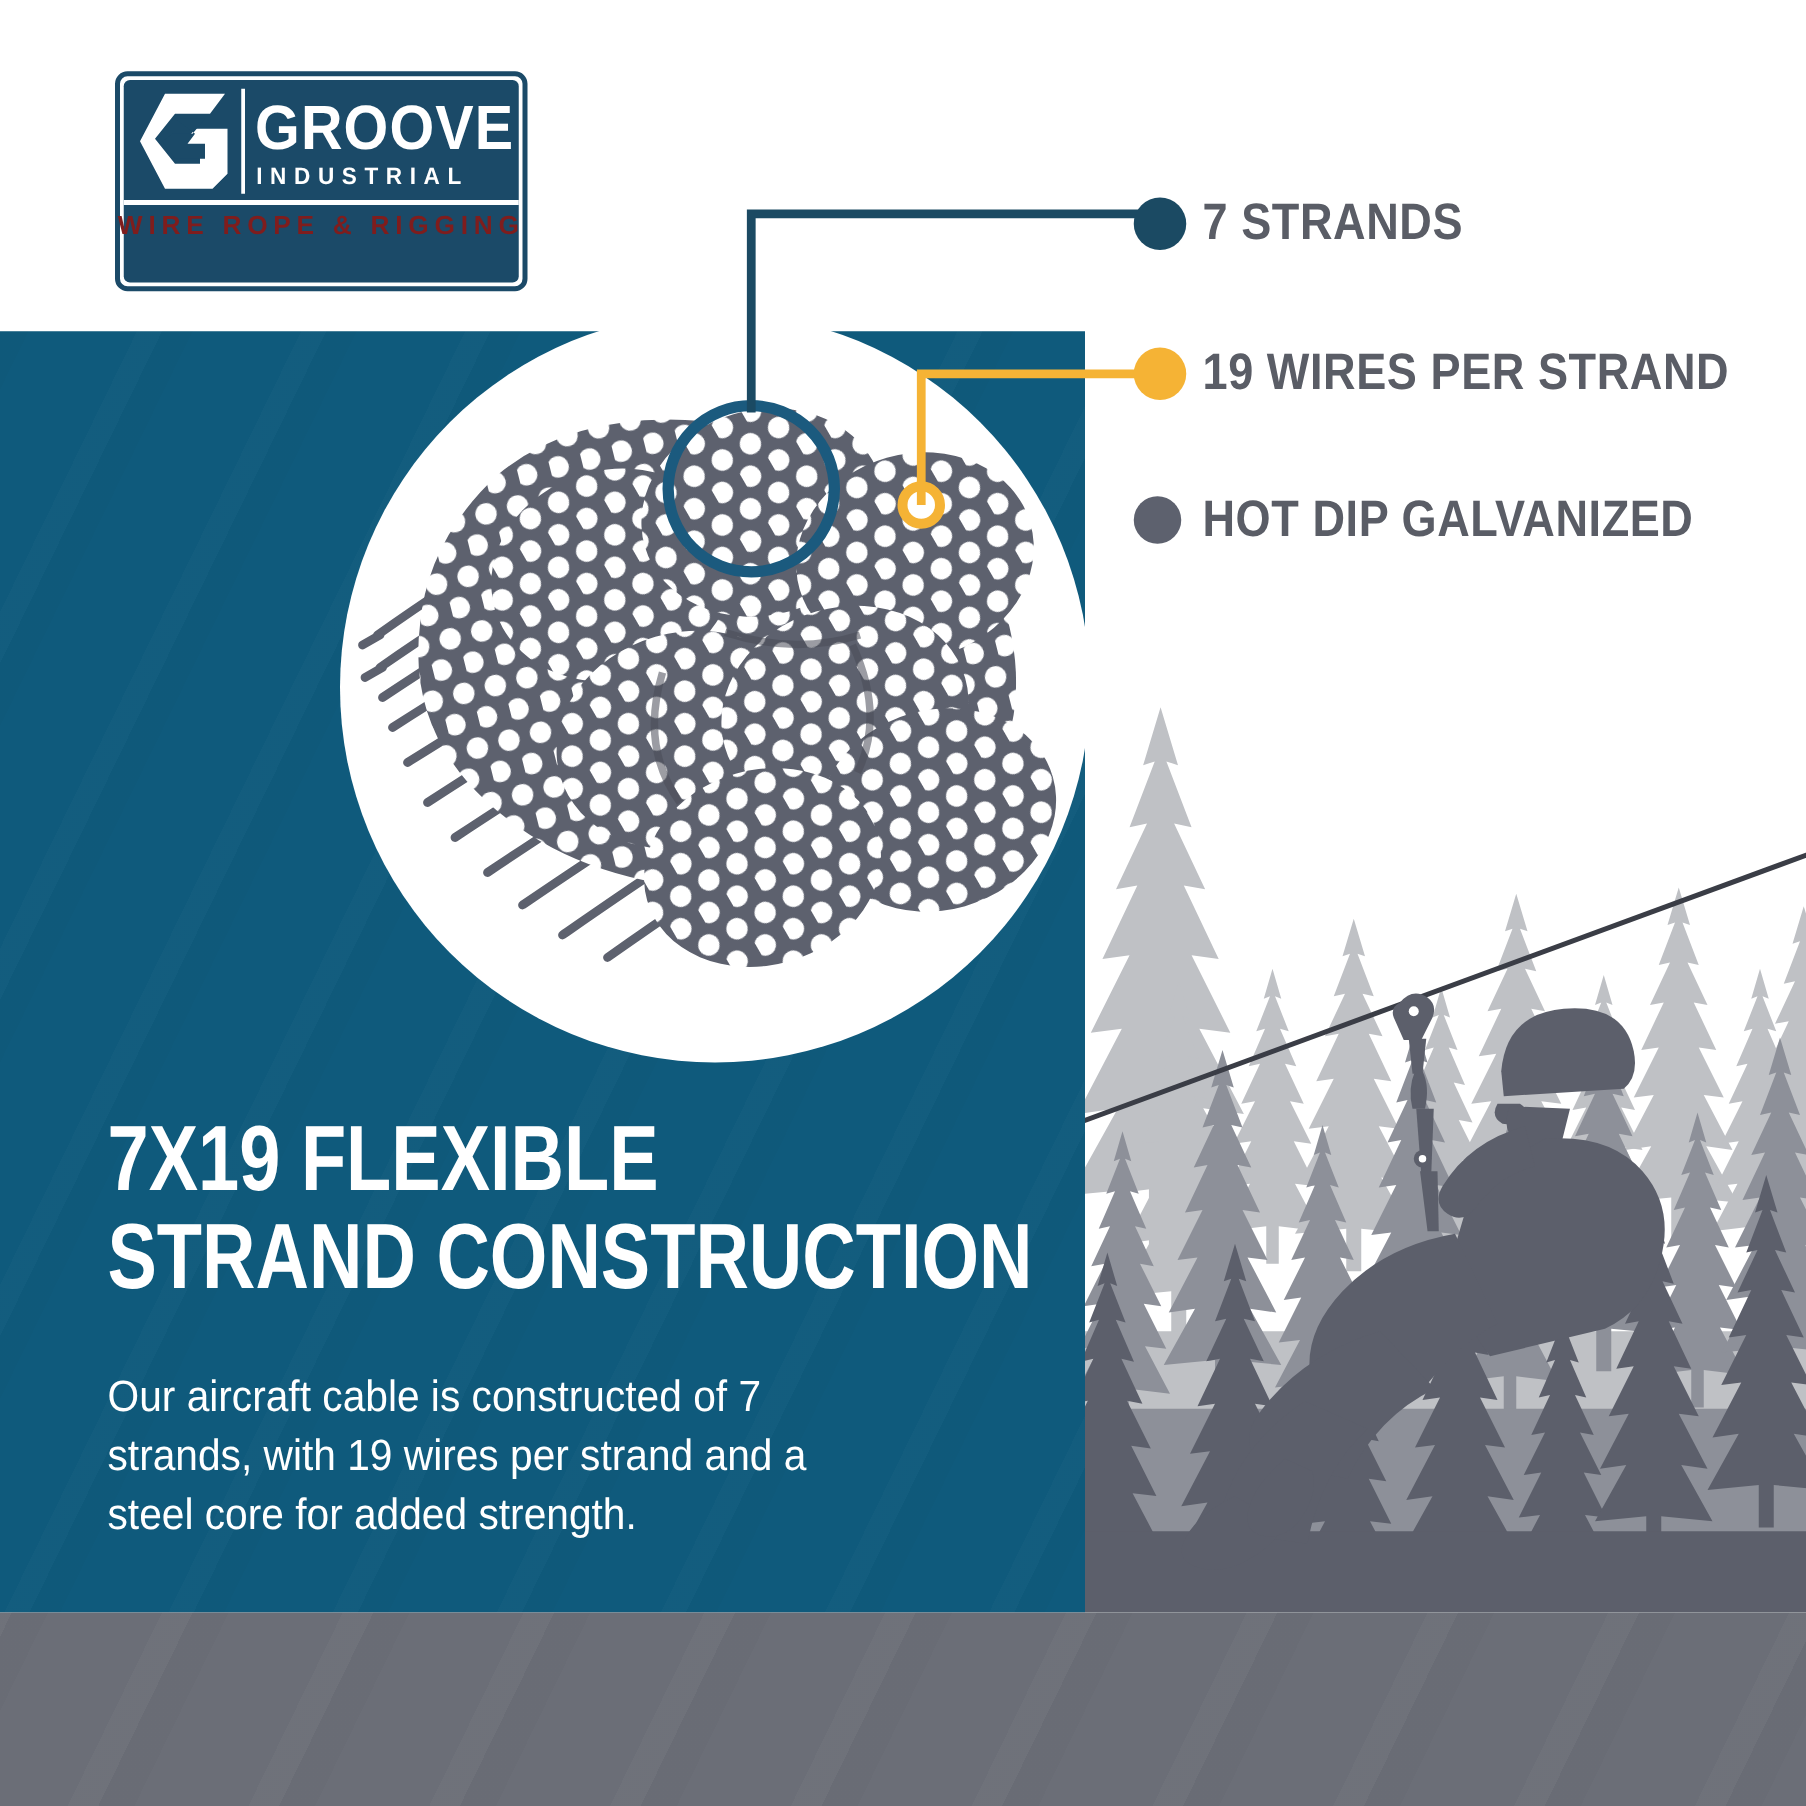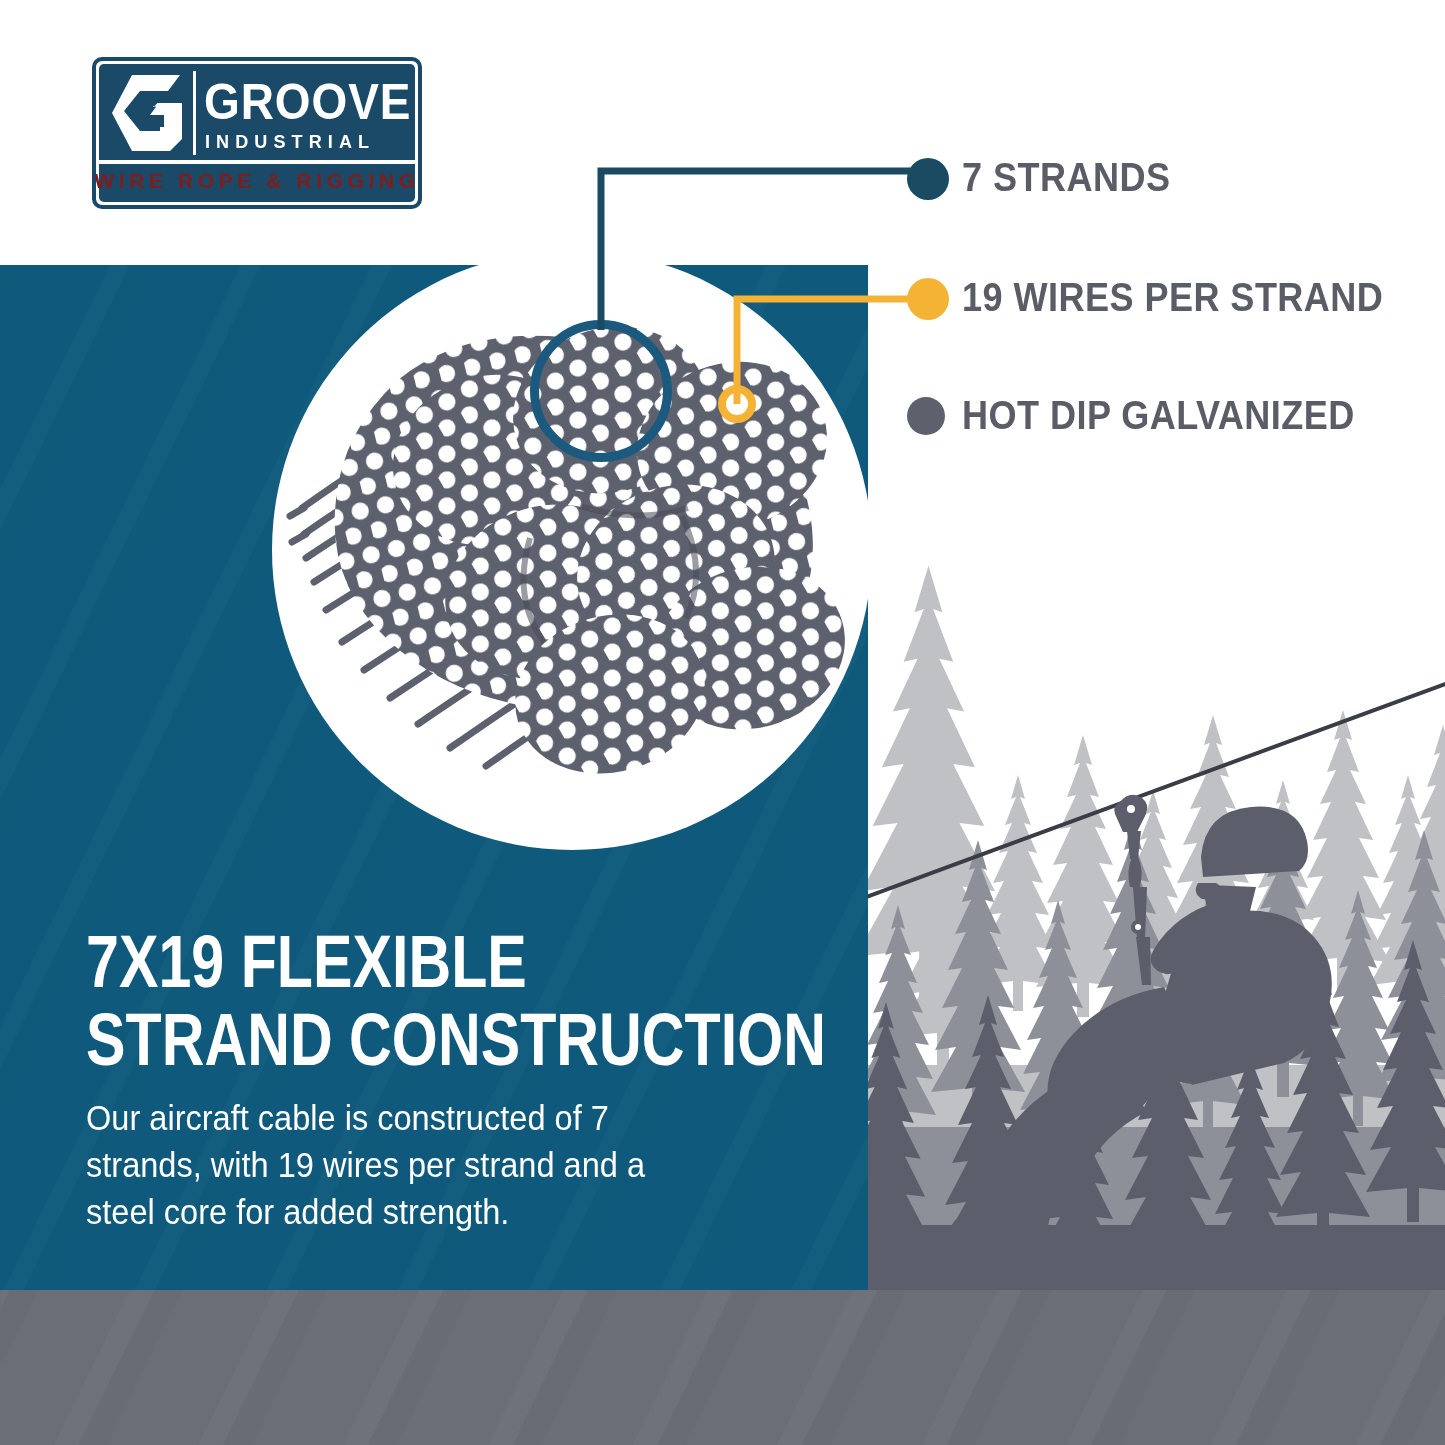--- a/index.html
+++ b/index.html
@@ -1,20 +1,20 @@
 <!DOCTYPE html>
 <html><head>
 <meta charset="utf-8">
 <style>
   html,body{margin:0;padding:0;background:#fff;}
   body{width:1445px;height:1445px;font-family:"Liberation Sans",sans-serif;overflow:hidden;}
   #stage{position:relative;width:1445px;height:1445px;background:#ffffff;overflow:hidden;}
 
   
-  #logo{position:absolute;left:92px;top:57px;width:330px;height:152px;}
+  #logo{position:absolute;left:92px;top:57px;width:330px;height:176px;}
   .logo-outer{position:absolute;inset:0;border:4px solid #1B4A68;border-radius:10px;background:#fff;}
   .logo-inner{position:absolute;left:7px;top:7px;right:7px;bottom:7px;background:#1B4A68;border-radius:5px;}
   .logo-divline{position:absolute;left:7px;right:7px;top:103px;height:4px;background:#fff;}
   .logo-vdiv{position:absolute;left:101px;top:14px;width:3px;height:84px;background:#fff;}
   .logo-mark{position:absolute;left:18px;top:16px;width:76px;height:80px;}
   .logo-word{position:absolute;left:112px;top:15px;width:208px;height:60px;
       color:#fff;font-weight:bold;font-size:50px;line-height:60px;letter-spacing:1px;
       font-stretch:condensed;transform:scaleX(.92);transform-origin:left center;}
   .logo-sub{position:absolute;left:113px;top:74px;width:210px;color:#fff;font-weight:bold;
       font-size:19px;letter-spacing:6.4px;line-height:22px;transform:scaleX(.95);transform-origin:left center;}
@@ -26,21 +26,21 @@
   #bluepanel .waves{position:absolute;inset:-40px;opacity:.30;
      background:repeating-linear-gradient(116deg,
         rgba(255,255,255,0) 0px, rgba(255,255,255,0) 34px,
         rgba(255,255,255,.055) 34px, rgba(255,255,255,.055) 52px,
         rgba(0,0,0,.05) 52px, rgba(0,0,0,.05) 74px,
         rgba(255,255,255,0) 74px, rgba(255,255,255,0) 118px);}
   
   #whitecircle{position:absolute;left:272px;top:250px;width:600px;height:600px;border-radius:50%;background:#ffffff;}
 
   
-  #headline{position:absolute;left:86px;top:888px;width:760px;margin-top:35px;}
+  #headline{position:absolute;left:86px;top:888px;width:760px;}
   .h-line{color:#fff;font-weight:bold;font-size:74px;line-height:78px;letter-spacing:0px;
       transform:scaleX(.80);transform-origin:left center;white-space:nowrap;}
   #bodycopy{position:absolute;left:86px;top:1094px;width:660px;color:#fff;
       font-size:35px;line-height:47px;transform:scaleX(.93);transform-origin:left top;}
 
   
   #cable{position:absolute;left:280px;top:270px;width:580px;height:520px;}
 
   
   .cl-label{position:absolute;color:#5A5D66;font-weight:bold;font-size:41px;line-height:44px;

